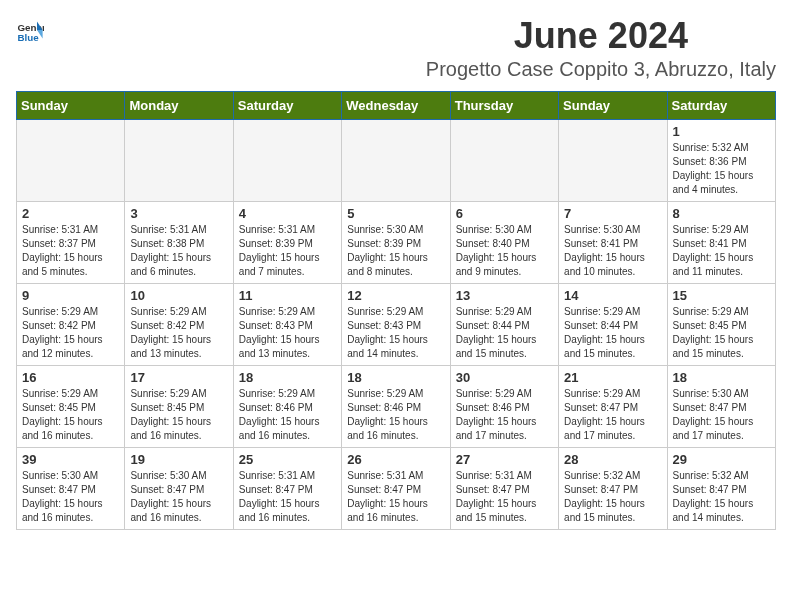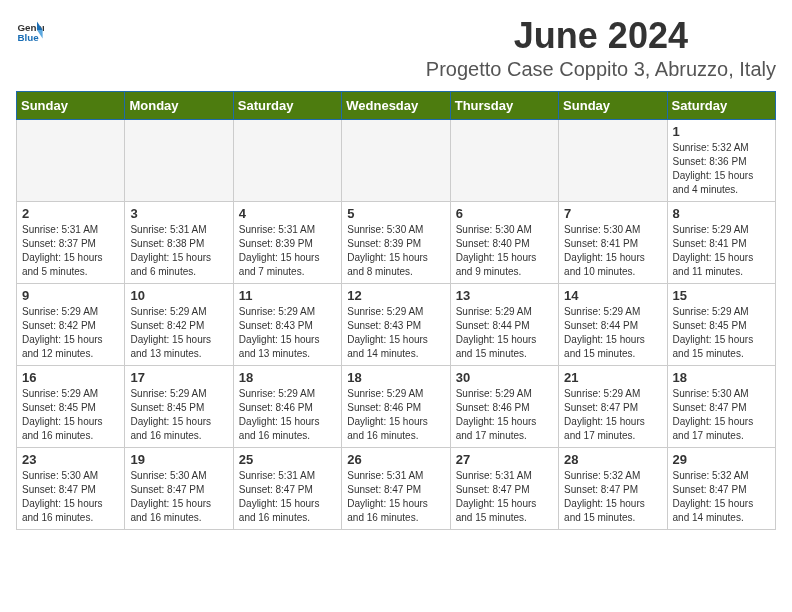--- a/index.html
+++ b/index.html
@@ -210,21 +210,21 @@
           <span class="day-number">21</span>
           <div class="day-info">Sunrise: 5:29 AM<br>Sunset: 8:47 PM<br>Daylight: 15 hours and 17 minutes.</div>
         </td>
         <td>
           <span class="day-number">18</span>
           <div class="day-info">Sunrise: 5:30 AM<br>Sunset: 8:47 PM<br>Daylight: 15 hours and 17 minutes.</div>
         </td>
       </tr>
       <tr>
         <td>
-          <span class="day-number">23</span>
+          <span class="day-number">39</span>
           <div class="day-info">Sunrise: 5:30 AM<br>Sunset: 8:47 PM<br>Daylight: 15 hours and 16 minutes.</div>
         </td>
         <td>
           <span class="day-number">19</span>
           <div class="day-info">Sunrise: 5:30 AM<br>Sunset: 8:47 PM<br>Daylight: 15 hours and 16 minutes.</div>
         </td>
         <td>
           <span class="day-number">25</span>
           <div class="day-info">Sunrise: 5:31 AM<br>Sunset: 8:47 PM<br>Daylight: 15 hours and 16 minutes.</div>
         </td>

